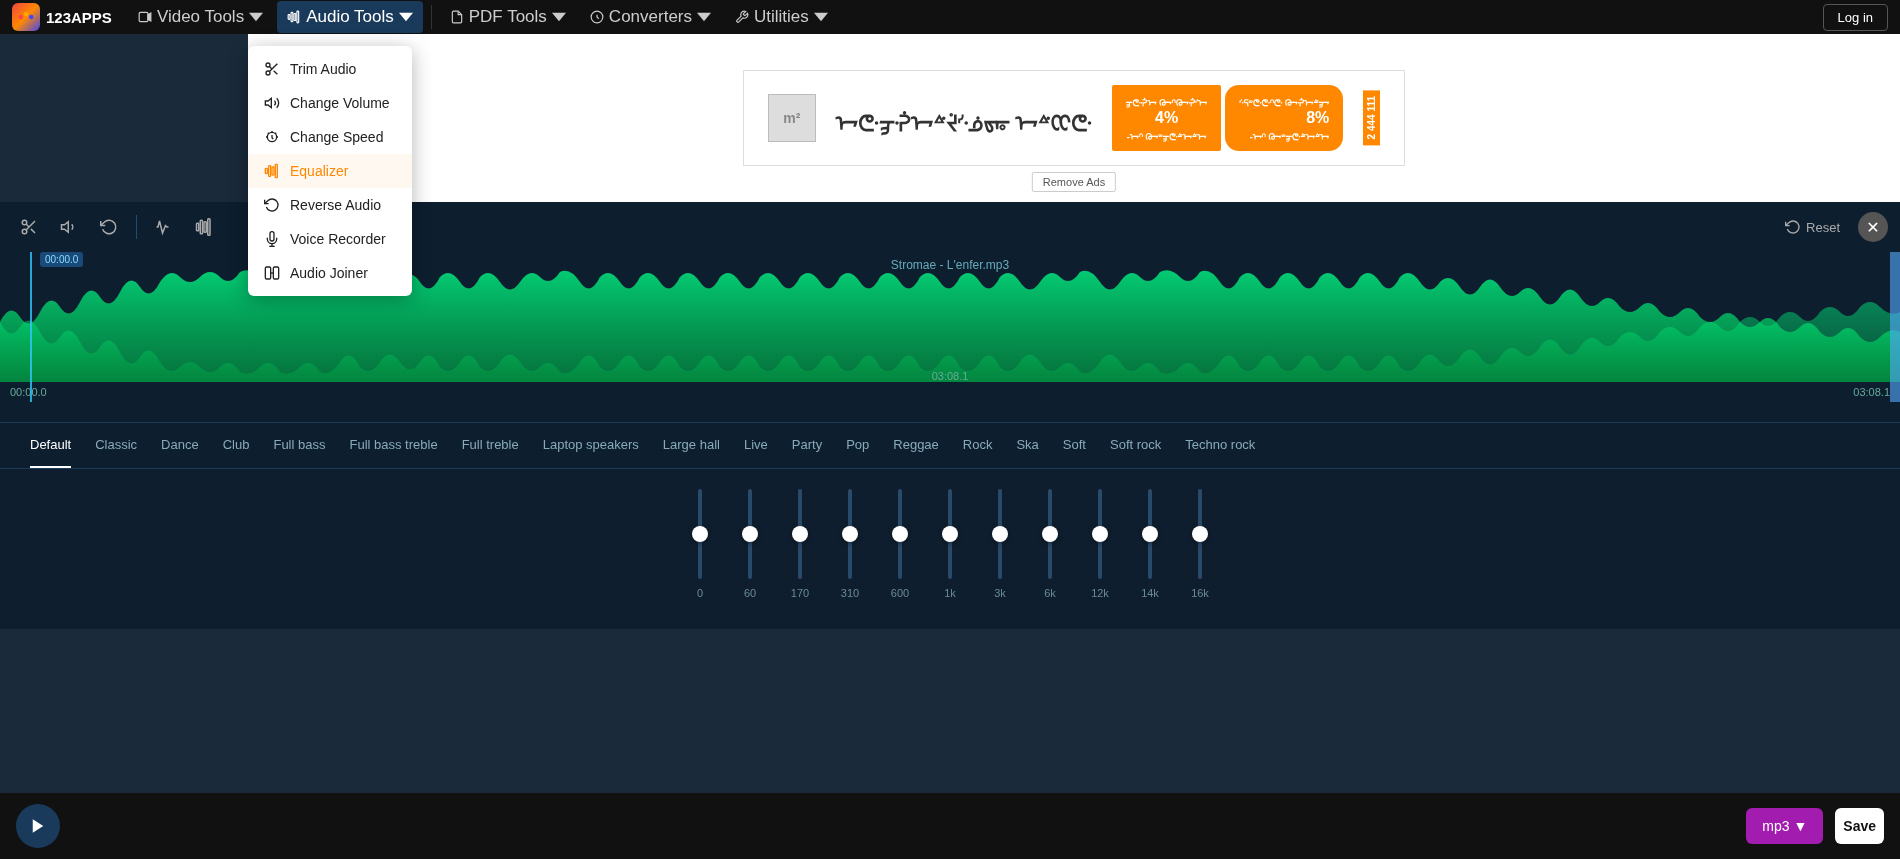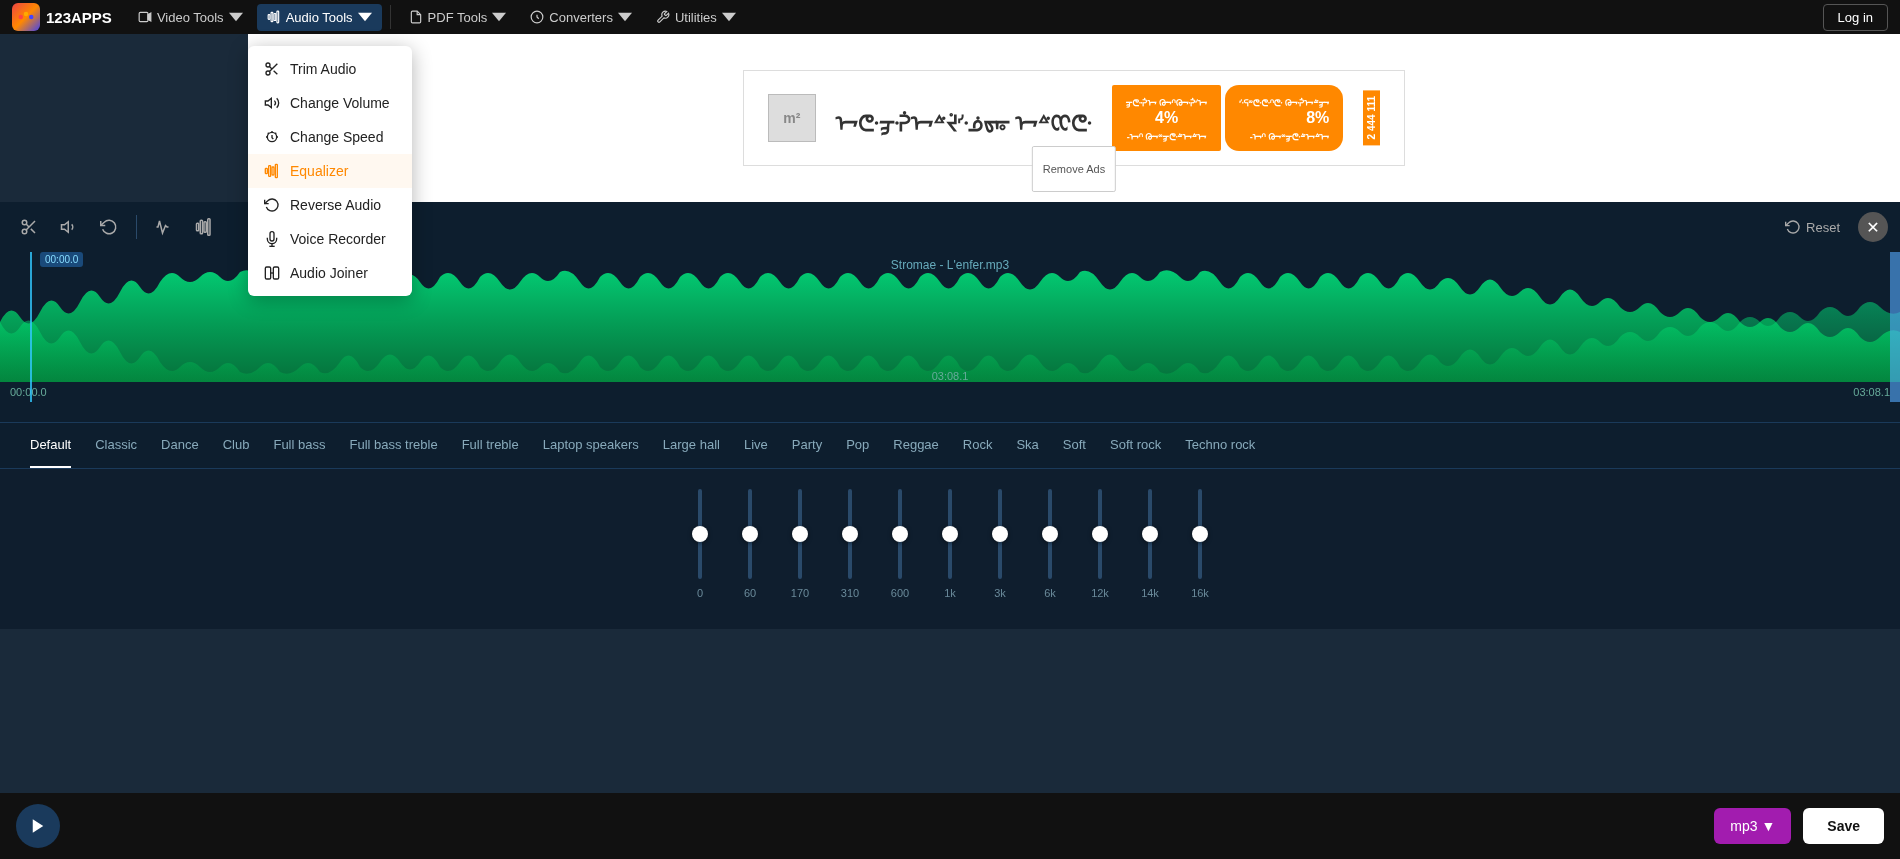--- a/index.html
+++ b/index.html
@@ -10,21 +10,21 @@
       display: flex; align-items: center;
       background: #111; height: 34px; padding: 0 12px;
       position: relative; z-index: 100;
     }
     .logo { display: flex; align-items: center; gap: 6px; margin-right: 16px; }
     .logo-icon { width: 28px; height: 28px; background: linear-gradient(135deg, #e44, #f80, #44e); border-radius: 6px; display: flex; align-items: center; justify-content: center; color: white; font-size: 11px; font-weight: bold; }
     .logo-text { color: white; font-size: 15px; font-weight: bold; }
     .nav-items { display: flex; align-items: center; gap: 4px; }
     .nav-item {
       display: flex; align-items: center; gap: 5px;
-      color: #ccc; font-size: 13px; padding: 6px 10px;
+      color: #ccc; font-size: 17px; padding: 6px 10px;
       border-radius: 4px; cursor: pointer; white-space: nowrap;
     }
     .nav-item.active { background: #1a3a5c; color: white; }
     .nav-item svg { width: 14px; height: 14px; }
     .nav-separator { width: 1px; height: 24px; background: #333; margin: 0 4px; }
     .login-btn {
       margin-left: auto; background: transparent; border: 1px solid #555;
       color: white; padding: 5px 14px; border-radius: 4px; cursor: pointer; font-size: 13px;
     }
 
@@ -146,21 +146,21 @@
       cursor: pointer; border: none;
     }
     .play-btn svg { width: 18px; height: 18px; color: white; fill: white; }
     .format-btn {
       margin-left: auto; background: #a21caf; color: white;
       border: none; padding: 10px 16px; border-radius: 6px;
       font-size: 14px; cursor: pointer; display: flex; align-items: center; gap: 4px;
     }
     .save-btn {
       background: white; color: #111; border: none;
-      padding: 10px 24px; border-radius: 6px; font-size: 14px;
+      padding: 10px 8px; border-radius: 6px; font-size: 14px;
       font-weight: bold; cursor: pointer;
     }
   </style>
 </head>
 <body>
 
 <nav class="top-nav">
   <div class="logo">
     <div class="logo-icon">
       <svg viewBox="0 0 24 24" width="18" height="18">
@@ -300,21 +300,21 @@
         <div style="font-size:9px;">-ᢇᣕ ᢙᢇᣛᢖᣤᣝᢇᣝᢇ</div>
       </div>
       <div style="background:#f80;color:white;padding:8px 14px;font-size:12px;font-weight:bold;border-radius:14px;text-align:right;">
         <div style="font-size:9px;">ᣚᣓᣛᣤᣤᣕᣤ ᢙᢇᣒᢇᣝᢖᢇ</div>
         <div style="font-size:16px;font-weight:900;">8%</div>
         <div style="font-size:9px;">-ᢇᣕ ᢙᢇᣛᢖᣤᣝᢇᣝᢇ</div>
       </div>
     </div>
     <div style="background:#f80;color:white;writing-mode:vertical-lr;padding:6px 3px;font-size:10px;font-weight:bold;transform:rotate(180deg);">2 444 111</div>
   </div>
-  <button class="remove-ads" style="position:absolute;bottom:10px;left:50%;transform:translateX(-50%);background:white;border:1px solid #ccc;padding:16px 10px;font-size:11px;color:#555;cursor:pointer;border-radius:2px;">Remove Ads</button>
+  <button class="remove-ads" style="position:absolute;bottom:10px;left:50%;transform:translateX(-50%);background:white;border:1px solid #ccc;padding:3px 10px;font-size:11px;color:#555;cursor:pointer;border-radius:2px;">Remove Ads</button>
 </div>
 
 <div class="waveform-section">
 
   <div style="display:flex;align-items:center;padding:8px 12px;gap:6px;background:#0d1e2e;">
     <button class="tool-btn">
       <svg viewBox="0 0 24 24" fill="none" stroke="currentColor" stroke-width="2">
           <circle cx="6" cy="6" r="3"></circle>
           <circle cx="6" cy="18" r="3"></circle>
           <line x1="20" y1="4" x2="8.12" y2="15.88"></line>

